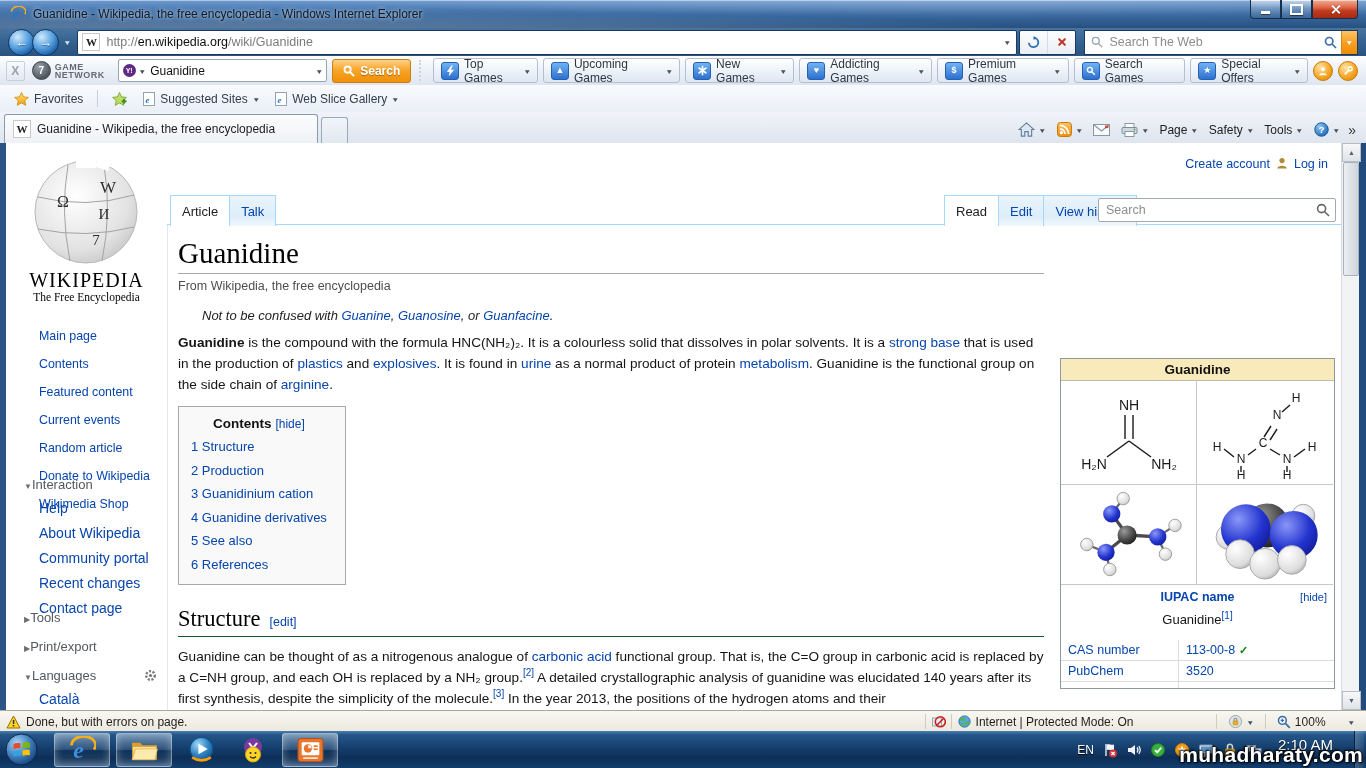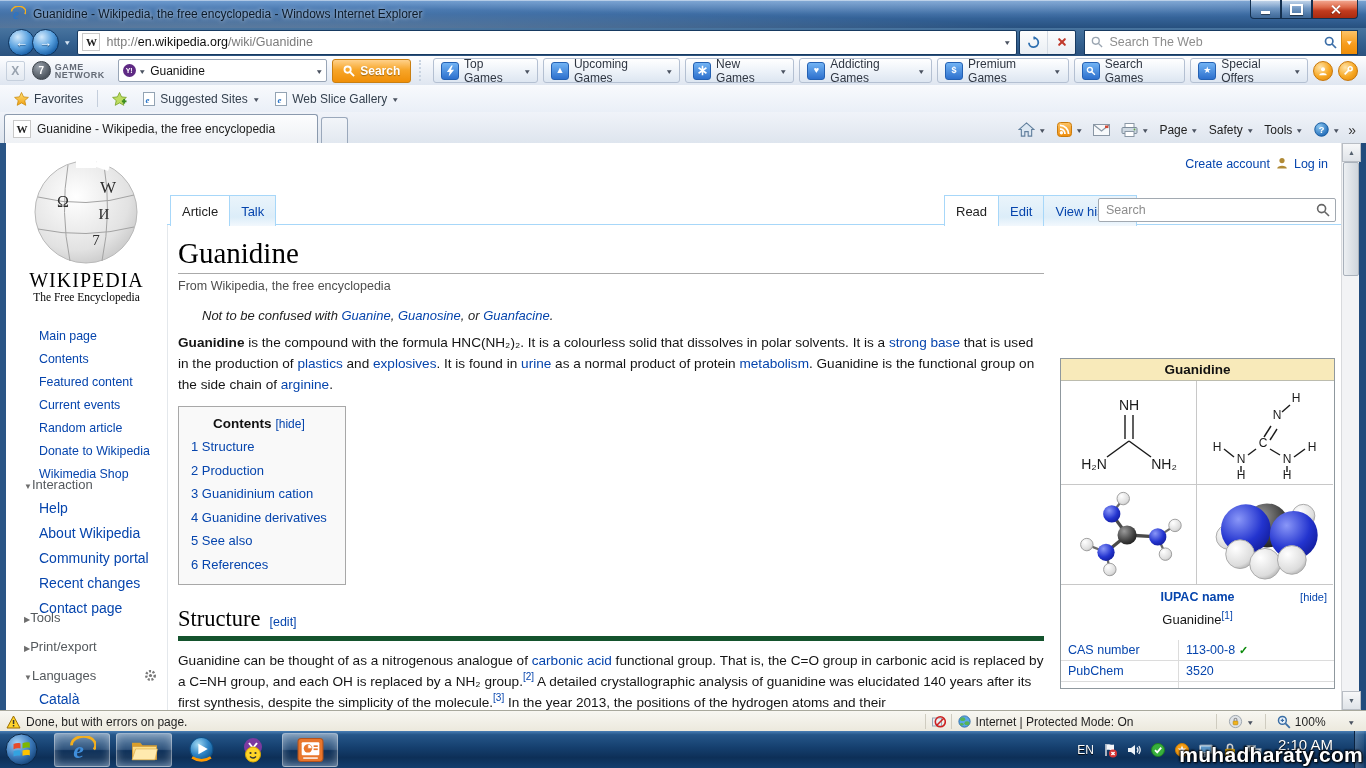--- a/index.html
+++ b/index.html
@@ -108,41 +108,41 @@
   .wtab{height:30px;padding:0 11px;display:flex;align-items:center;font-size:13px;color:#0645ad;margin-right:-1px;
     background:linear-gradient(#eaf4fb,#dcedf9 70%,#f2f8fd);border:1px solid #a7d7f9;border-bottom:0}
   .wtab.on{background:#fff;color:#222}
   .wsearch{position:absolute;top:55px;right:6px;width:226px;height:22px;border:1px solid #a2a9b1;border-radius:2px;background:#fff;display:flex;align-items:center;padding:0 5px;z-index:2}
   .wsearch input{flex:1;border:0;outline:0;font-size:12.5px;min-width:0}
 
   .sidebar{position:absolute;left:0;top:0;width:161px}
   .wlogo{position:absolute;left:24px;top:12px}
   .wordmark{position:absolute;top:126px;left:0;width:161px;text-align:center;font-family:"Liberation Serif",serif;font-size:20px;letter-spacing:1px;color:#000}
   .tagline{position:absolute;top:148px;left:0;width:161px;text-align:center;font-family:"Liberation Serif",serif;font-size:11.5px;color:#000}
-  .snav{position:absolute;top:186px;left:33px;display:flex;flex-direction:column;gap:9px;font-size:12.4px}
+  .snav{position:absolute;top:186px;left:33px;display:flex;flex-direction:column;gap:14px;font-size:12.4px}
   .shead{display:flex;align-items:center;font-size:13px;color:#54595d}
   .shead .hl{color:#54595d}
   .ssub{display:flex;flex-direction:column;gap:9px;font-size:14px;margin:8px 0 0 15px}
   .sb-int{position:absolute;top:334px;left:18px;right:8px}
   .sb-tools{position:absolute;top:467px;left:18px}
   .sb-print{position:absolute;top:496px;left:18px}
   .sb-lang{position:absolute;top:525px;left:18px;right:10px}
   .gear{margin-left:auto}
 
   .article{position:absolute;left:172px;top:94px;width:866px}
   .wtitle{font-family:"Liberation Serif",serif;font-size:29px;font-weight:normal;margin:0;padding-bottom:3px;border-bottom:1px solid #aaa;color:#000}
   .subtitle{font-size:12.5px;color:#4e4e4e;margin-top:5px}
   .hatnote{font-style:italic;font-size:13px;margin:15px 0 0 24px;color:#222}
   .hatnote .wl{font-style:italic}
   .para{font-size:13.6px;line-height:21px;margin:9px 0 0;color:#151515}
   .ref{font-size:10px;vertical-align:super;color:#0645ad;line-height:0}
   .toc{display:inline-block;border:1px solid #a8a8a8;background:#f9f9f9;padding:9px 18px 12px 12px;margin-top:11px}
   .toc-head{text-align:center;font-size:13.5px;color:#111}
   .toc-items{margin-top:8px;display:flex;flex-direction:column;gap:8.5px;font-size:13px}
-  .sec{font-family:"Liberation Serif",serif;font-size:22.5px;font-weight:normal;margin:21px 0 0;padding-bottom:4px;border-bottom:5px solid #14532d;color:#000}
+  .sec{font-family:"Liberation Serif",serif;font-size:22.5px;font-weight:normal;margin:21px 0 0;padding-bottom:4px;border-bottom:1px solid #14532d;color:#000}
   .sec .edit{font-size:12.5px;font-family:"Liberation Sans",sans-serif;margin-left:9px}
 
   .infobox{position:absolute;left:1054px;top:215px;width:273px;border:1px solid #8f989e;background:#fff;font-size:12.5px;z-index:3}
   .ib-title{background:#f8eaba;text-align:center;font-weight:bold;font-size:13.5px;padding:3px 0;border-bottom:1px solid #bcbcae}
   .ib-grid{display:flex;flex-wrap:wrap}
   .ib-cell{width:135px;height:103px;display:flex;align-items:center;justify-content:center;border-bottom:1px solid #c8c8c8;background:#fff}
   .ib-cell.l{border-right:1px solid #c8c8c8;width:135px}
   .ib-cell.r{width:136px}
   .ib-cell.row2{height:99px}
   .ib-iupac{position:relative;text-align:center;padding:5px 0 3px;font-weight:bold}

